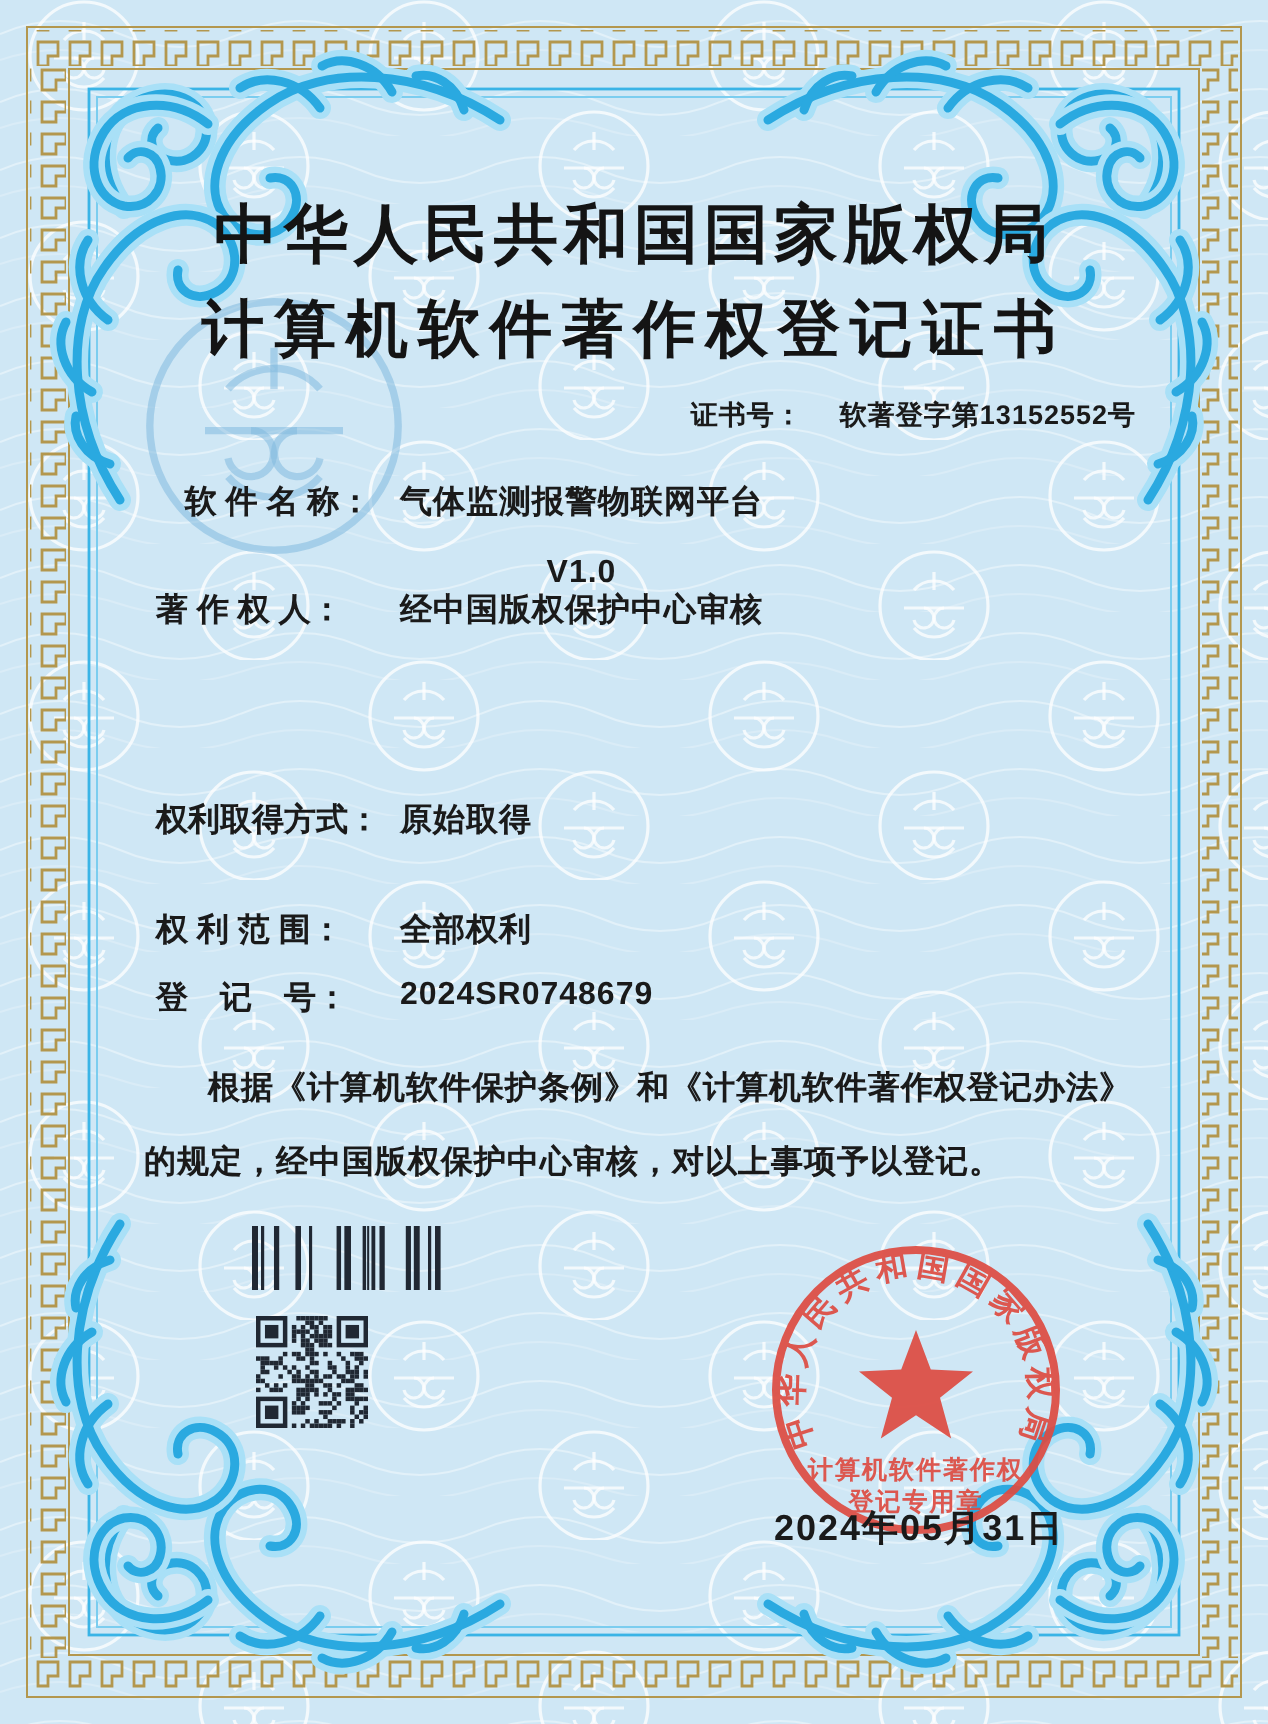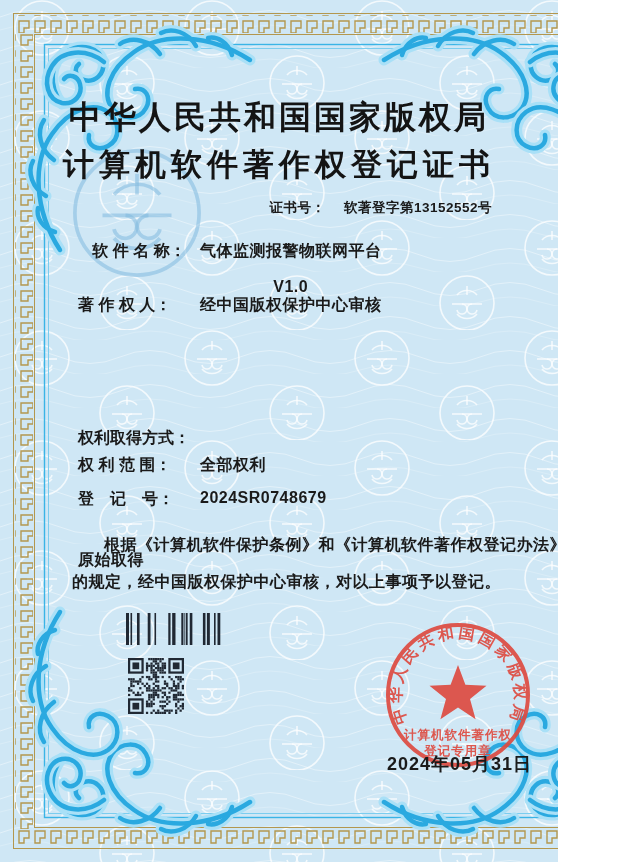--- a/index.html
+++ b/index.html
@@ -1,37 +1,37 @@
 <!DOCTYPE html>
 <html><head>
 <meta charset="utf-8">
 <style>
   html,body{margin:0;padding:0;background:#fff;}
   .page{
-    position:relative;width:558px;height:862px;background:#cfe7f5;
+    position:relative;width:634px;height:862px;background:#cfe7f5;
     overflow:hidden;font-family:"Liberation Sans",sans-serif;color:#1a1a1a;
   }
   .deco-svg{position:absolute;left:0;top:0;z-index:0;}
   .content{position:absolute;left:0;top:0;width:100%;height:100%;z-index:1;}
   .fl-l{stroke:#a9e0f7;stroke-width:11;fill:none;stroke-linecap:round;}
   .fl-m{stroke:#2aa9e0;stroke-width:4.5;fill:none;stroke-linecap:round;}
   .title{
     position:absolute;left:0;width:100%;text-align:center;font-weight:700;
     color:#141414;font-family:"Liberation Serif","DejaVu Serif",serif;
   }
   .title-1{top:96px;font-size:32px;letter-spacing:3px;}
   .title-2{top:144px;font-size:31px;letter-spacing:5px;}
   .cert-no{
     position:absolute;right:66px;top:199px;font-size:13.5px;font-weight:700;letter-spacing:.5px;text-align:right;
   }
   .field{position:absolute;left:78px;display:flex;font-size:16px;font-weight:700;}
   .flabel{width:122px;flex:0 0 122px;}
   .fvalue{letter-spacing:.5px;}
   .fvalue .line2{margin-top:16px;}
-  .f0{top:241px;text-align:center;} .f1{top:295px;} .f2{top:428px;flex-direction:column;} .f3{top:455px;} .f4{top:489px;}
+  .f0{top:241px;text-align:center;} .f1{top:295px;} .f2{top:400px;} .f3{top:455px;} .f4{top:489px;}
   .statement{
     position:absolute;left:72px;top:526px;width:500px;font-size:16px;font-weight:700;
     line-height:37px;text-indent:32px;letter-spacing:.5px;
   }
   .barcode{position:absolute;left:126px;top:613px;}
   .qrcode{position:absolute;left:128px;top:658px;}
   .seal{position:absolute;left:379px;top:616px;mix-blend-mode:multiply;opacity:.93;}
   .seal text{font-weight:700;font-family:"Liberation Sans",sans-serif;}
   .issue-date{
     position:absolute;left:387px;top:752px;font-size:18px;font-weight:700;letter-spacing:1px;

